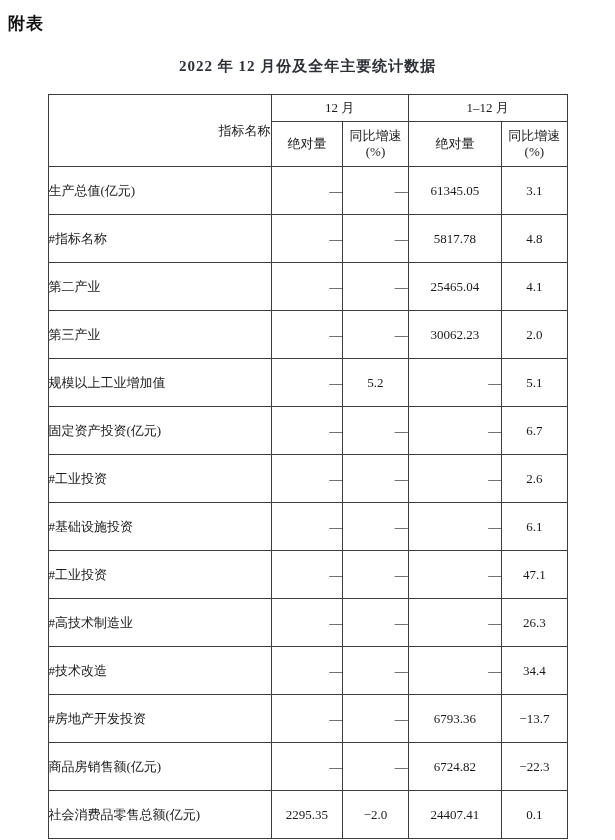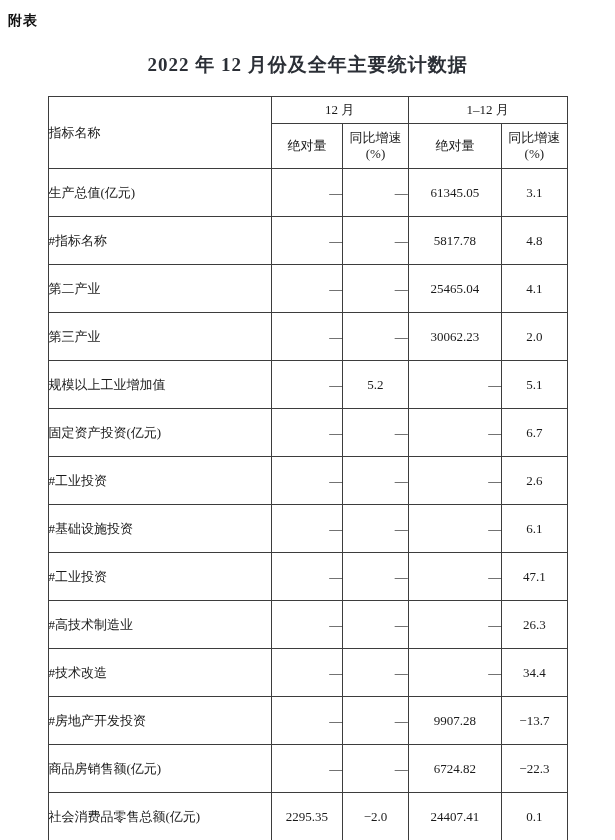--- a/index.html
+++ b/index.html
@@ -17,30 +17,30 @@
   .page {
     position: relative;
     width: 615px;
     height: 840px;
     box-sizing: border-box;
     padding: 0;
   }
   .doc-label {
     font-family: "Liberation Serif", serif;
     font-weight: bold;
-    font-size: 14px;
+    font-size: 17px;
     color: #111;
     margin: 12px 0 0 8px;
     letter-spacing: 1px;
   }
   .doc-title {
     text-align: center;
     font-family: "Liberation Serif", serif;
     font-weight: bold;
-    font-size: 19px;
+    font-size: 15px;
     color: #2b2f36;
     margin-top: 22px;
     letter-spacing: 1px;
   }
   table.stats {
     border-collapse: collapse;
     margin: 18px auto 0 auto;
     width: 520px;
     table-layout: fixed;
     font-family: "Liberation Serif", serif;
@@ -60,21 +60,21 @@
     font-size: 13.5px;
   }
   .hdr-sub th {
     height: 44px;
     text-align: center;
     vertical-align: middle;
     line-height: 1.25;
     font-size: 13px;
   }
   th.name-cell {
-    text-align: left;
+    text-align: right;
     vertical-align: middle;
     font-size: 14px;
   }
   td.label {
     height: 47px;
     padding-left: 14px;
     text-align: left;
     vertical-align: middle;
     font-size: 13.5px;
     white-space: nowrap;
@@ -205,21 +205,21 @@
           <td class="label indent2">#技术改造</td>
           <td class="dash">—</td>
           <td class="dash">—</td>
           <td class="dash">—</td>
           <td class="num">34.4</td>
         </tr>
         <tr>
           <td class="label indent1">#房地产开发投资</td>
           <td class="dash">—</td>
           <td class="dash">—</td>
-          <td class="num">9907.28</td>
+          <td class="num">6793.36</td>
           <td class="num">−13.7</td>
         </tr>
         <tr>
           <td class="label">商品房销售额(亿元)</td>
           <td class="dash">—</td>
           <td class="dash">—</td>
           <td class="num">6724.82</td>
           <td class="num">−22.3</td>
         </tr>
         <tr>

